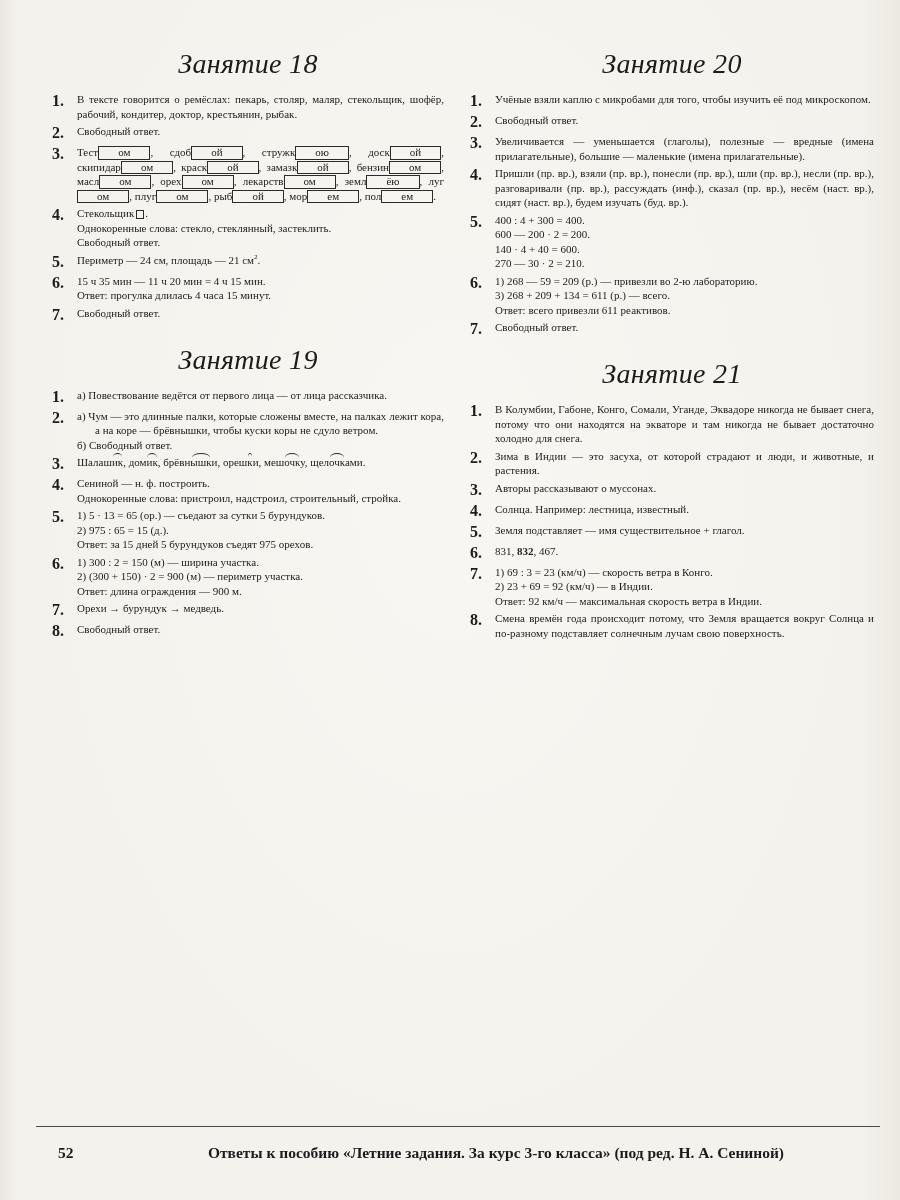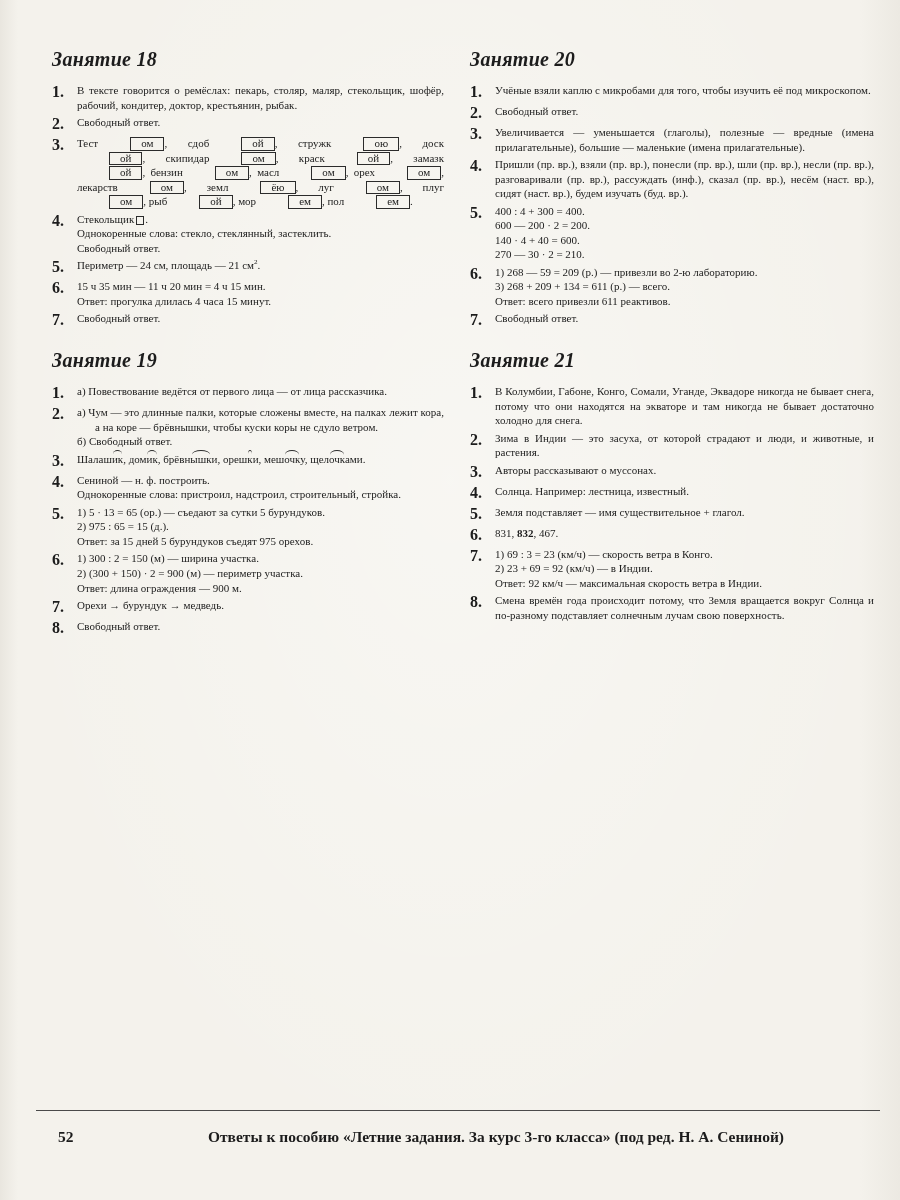--- a/index.html
+++ b/index.html
@@ -20,64 +20,63 @@
   .content{
     display:flex;
     gap:26px;
     padding:42px 26px 0 52px;
   }
   .col{min-width:0;}
   .col-1{flex:0 0 392px;}
   .col-2{flex:1;}
   .section{margin-bottom:20px;}
   .section-title{
-    text-align:left;
-    font-size:20px;
-    font-weight:bold;
+    text-align:center;
+    font-size:28px;
+    font-weight:normal;
     font-style:italic;
     margin:6px 0 12px 0;
     letter-spacing:0.3px;
   }
   .item{display:flex;margin-bottom:3px;}
   .num{flex:0 0 25px;font-weight:bold;}
   .body{flex:1;min-width:0;}
   .para{
     text-align:justify;
     font-size:11px;
     line-height:1.32;
   }
   .para.hang{padding-left:18px;text-indent:-18px;}
   .run-box{
     display:inline-block;
     border:1.2px solid #2b2b2b;
-    padding:0 10px;
+    padding:0 19px;
     line-height:1.05;
     text-indent:0;
-    margin-left:32px;
   }
   .run-sup{vertical-align:super;font-size:0.65em;line-height:0;}
   .run-bu{font-weight:bold;}
   .run-caret{position:relative;}
   .run-caret::before{
     content:"";
     position:absolute;
     left:6%;right:6%;top:-0.30em;
     height:0.42em;
     border-top:1.3px solid #2b2b2b;
     border-radius:60% 60% 0 0 / 100% 100% 0 0;
   }
   .run-nullbox{
     display:inline-block;
     width:0.55em;height:0.65em;
     border:1.2px solid #2b2b2b;
     margin:0 1px 0 2px;
     transform:translateY(2px);
   }
   .footer{
-    position:absolute;left:0;right:0;bottom:16px;height:78px;
+    position:absolute;left:0;right:0;bottom:0;height:78px;
   }
   .footer-rule{
     position:absolute;top:4px;left:36px;right:20px;
     border-top:1.4px solid #4a4a4a;
   }
   .footer-row{
     display:flex;
     align-items:baseline;
     padding:22px 36px 0 58px;
     font-weight:bold;

